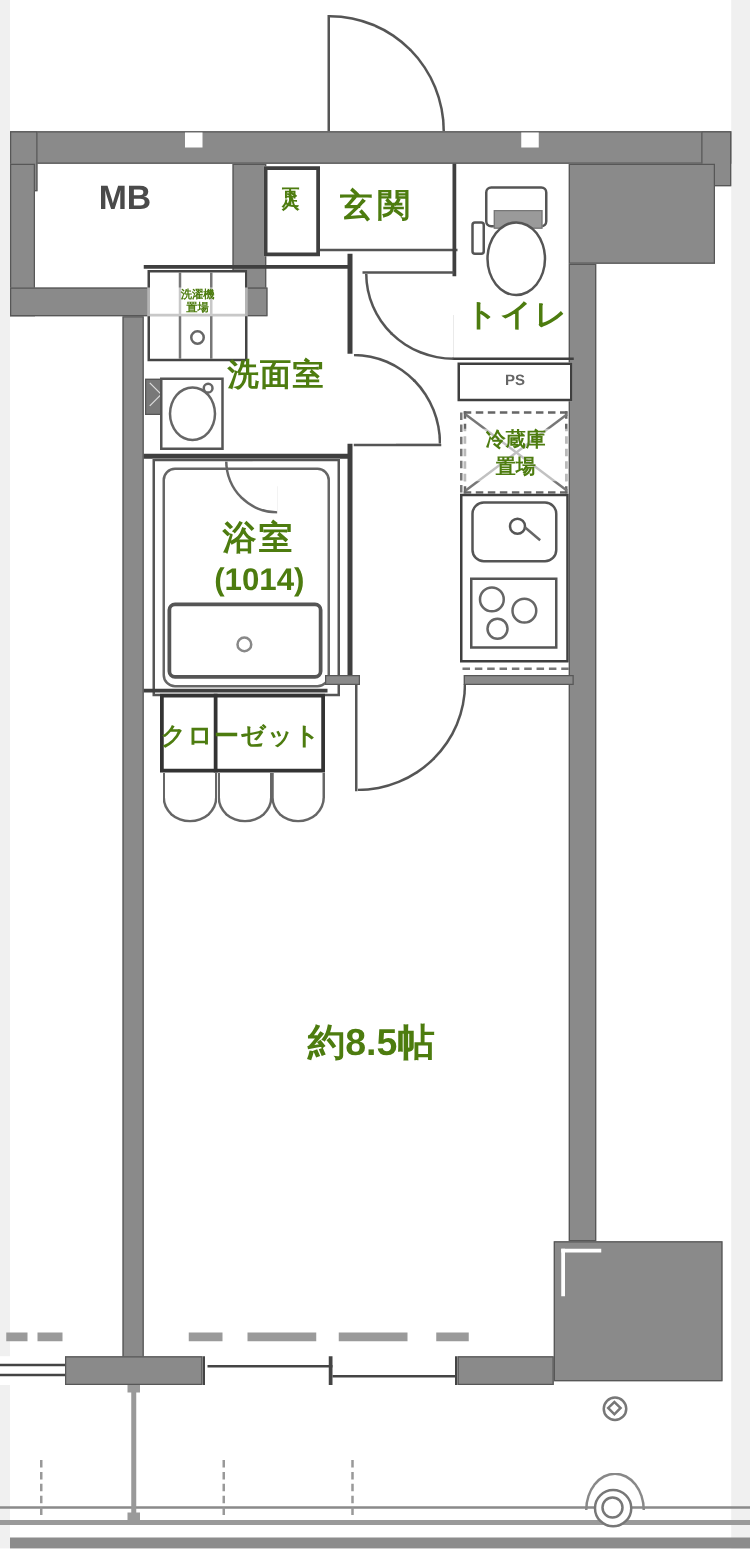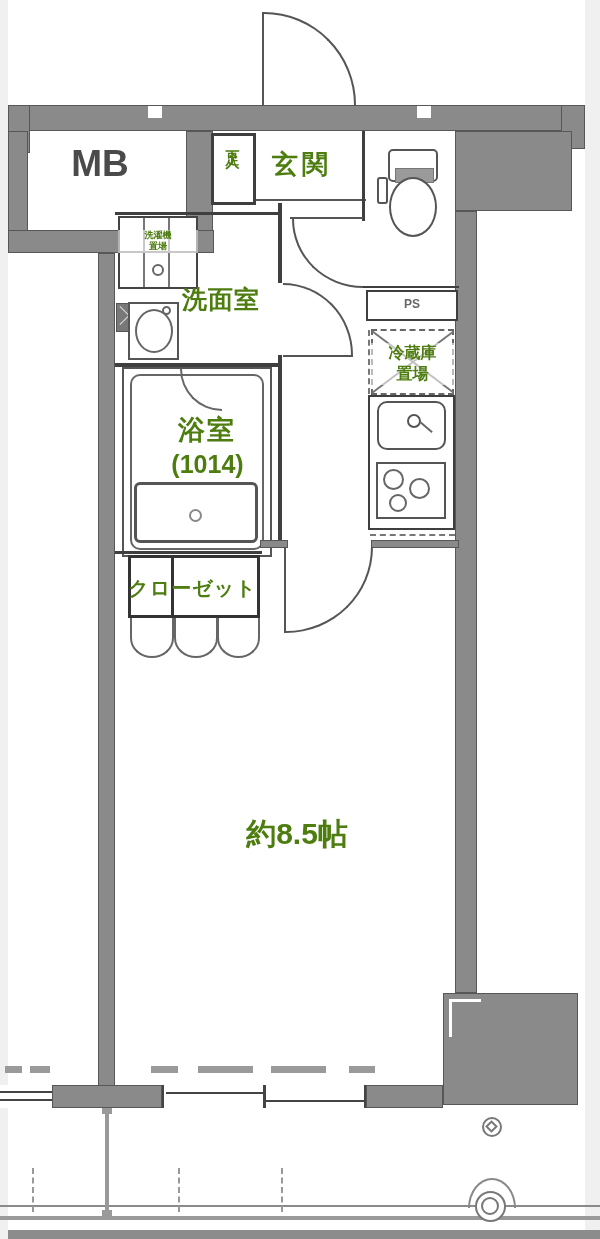--- a/index.html
+++ b/index.html
@@ -40,34 +40,35 @@
   <div class="wall" style="left:8px;top:230px;width:206px;height:23px;"></div>
   <div class="wall" style="left:98px;top:253px;width:17px;height:855px;"></div>
   <div class="wall" style="left:455px;top:131px;width:117px;height:80px;"></div>
   <div class="wall" style="left:455px;top:211px;width:22px;height:782px;"></div>
   <div class="wall" style="left:443px;top:993px;width:135px;height:112px;"></div>
   <div class="white" style="left:449px;top:999px;width:32px;height:3px;"></div>
   <div class="white" style="left:449px;top:999px;width:3px;height:38px;"></div>
   <div class="wall" style="left:52px;top:1085px;width:110px;height:23px;"></div>
   <div class="wall" style="left:366px;top:1085px;width:77px;height:23px;"></div>
 
-  <div class="label center" style="left:60px;top:143px;width:80px;font-size:37px;color:#4a4a4a;">MB</div>
+  <div class="label center" style="left:60px;top:143px;width:80px;font-size:27px;color:#4a4a4a;">MB</div>
 
   <div class="box" style="left:211px;top:133px;width:45px;height:72px;border-width:3px;"></div>
   <div class="label" style="left:224px;top:139px;font-size:14px;writing-mode:vertical-rl;text-orientation:upright;letter-spacing:2px;">下足入</div>
 
   <div class="label" style="left:272px;top:147px;font-size:26px;letter-spacing:4px;">玄関</div>
   <div class="line" style="left:256px;top:199px;width:110px;height:2px;"></div>
 
   <div class="thinline" style="left:362px;top:131px;width:3px;height:90px;"></div>
   <div class="thinline" style="left:362px;top:286px;width:97px;height:2px;"></div>
   <div class="fix" style="left:388px;top:149px;width:50px;height:33px;border-radius:5px;"></div>
   <div style="position:absolute;left:395px;top:168px;width:37px;height:13px;background:#9a9a9a;border:1px solid #777;"></div>
   <div class="fix" style="left:389px;top:177px;width:48px;height:60px;border-radius:50%;"></div>
   <div class="fix" style="left:377px;top:177px;width:11px;height:27px;border-radius:3px;"></div>
+  <div class="label center" style="left:368px;top:235px;width:92px;font-size:25px;letter-spacing:2px;">トイレ</div>
   <div class="line" style="left:290px;top:217px;width:73px;height:2px;"></div>
   <div class="arc" style="left:292px;top:219px;width:71px;height:69px;border-left:2px solid #555;border-bottom:2px solid #555;border-bottom-left-radius:100% 100%;"></div>
 
   <div class="box" style="left:366px;top:290px;width:92px;height:31px;"></div>
   <div class="label center" style="left:366px;top:297px;width:92px;font-size:12px;color:#666;">PS</div>
 
   <div class="dashboxX" style="left:371px;top:329px;width:83px;height:66px;"></div>
   <div class="line" style="left:362px;top:361px;width:102px;height:2px;background:#777;transform:rotate(37deg);"></div>
   <div class="line" style="left:362px;top:361px;width:102px;height:2px;background:#777;transform:rotate(-37deg);"></div>
   <div class="label center" style="left:371px;top:343px;width:83px;font-size:16px;line-height:1.3;background:rgba(255,255,255,0.55);">

